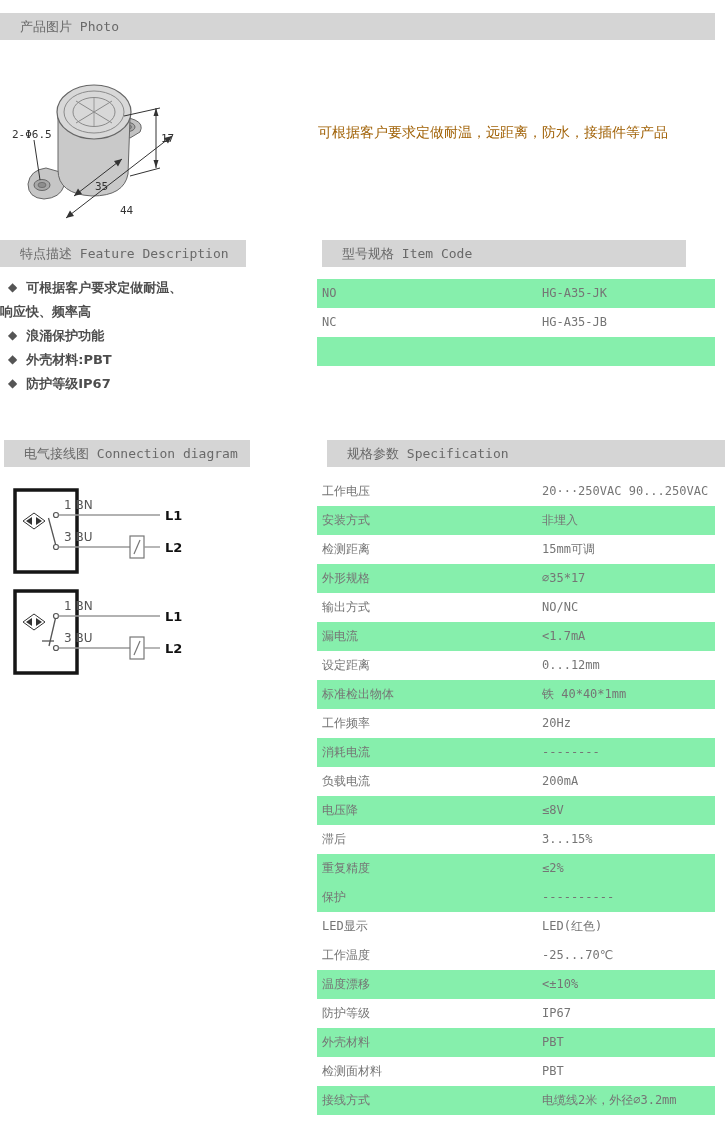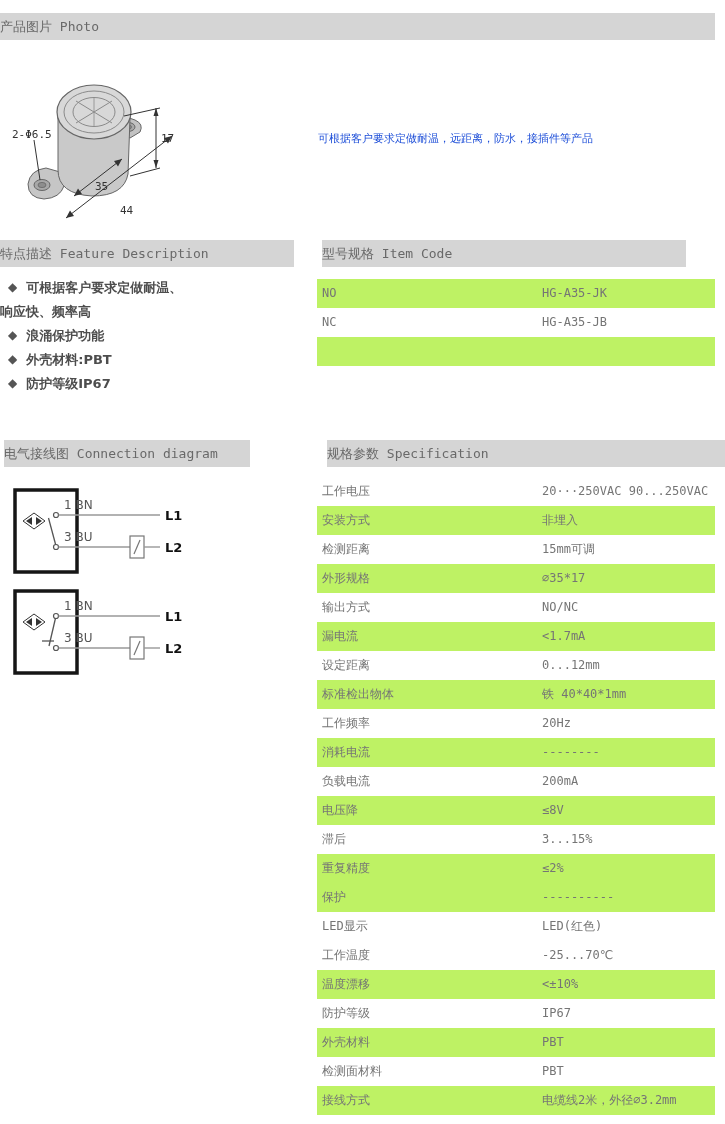--- a/index.html
+++ b/index.html
@@ -2,38 +2,38 @@
 <html><head>
 <meta charset="utf-8">
 <style>
   html,body { margin:0; padding:0; background:#ffffff; }
   .page {
     position:relative; width:725px; height:1124px; background:#fff;
     font-family:"DejaVu Sans","Liberation Sans",sans-serif; overflow:hidden;
   }
   .bar {
     position:absolute; height:27px; line-height:27px; background:#d5d5d5;
-    color:#696969; font-size:13px; padding-left:0; box-sizing:border-box;
+    color:#696969; font-size:13px; padding-left:20px; box-sizing:border-box;
     font-family:"DejaVu Sans Mono","DejaVu Sans",monospace;
     white-space:nowrap; overflow:hidden;
   }
   .note {
-    position:absolute; left:318px; top:131px; color:#1d4ed8; font-size:11px;
+    position:absolute; left:318px; top:124px; color:#a16207; font-size:14px;
   }
   
   .features { position:absolute; left:0; top:280px; width:300px; }
   .feat { display:flex; align-items:flex-start; margin-bottom:9px; line-height:15px;
           color:#4d4d4d; font-weight:bold; font-size:13px; }
   .feat .bullet { padding-left:8px; margin-right:9px; font-size:12px; color:#555; }
   .feat .bullet:empty { padding:0; margin:0; }
   
   .datatable { position:absolute; left:317px; width:398px; }
   .row { height:29px; line-height:29px; font-size:12px; color:#757575; position:relative;
          font-family:"DejaVu Sans Mono","DejaVu Sans",monospace; white-space:nowrap; }
-  .row.shaded { background:#bef264; }
+  .row.shaded { background:#86efac; }
   .row .lbl { position:absolute; left:5px; top:0; }
   .row .val { position:absolute; left:203px; top:0;margin-left:22px; }
   
   .dimtxt { font-family:"DejaVu Sans Mono","DejaVu Sans",monospace; font-size:11px; fill:#333; }
   .wiretxt { font-family:"DejaVu Sans","Liberation Sans",sans-serif; font-size:12px; fill:#555; }
   .linetxt { font-family:"DejaVu Sans","Liberation Sans",sans-serif; font-size:13px; font-weight:bold; fill:#111; }
 </style>
 </head>
 <body>
 
@@ -85,21 +85,21 @@
       <path d="M160 68 L152 70 L156 75.5 Z" fill="#333" stroke="none"></path>
     </g>
     <text x="108" y="146" class="dimtxt">44</text>
 
     <line x1="22" y1="72" x2="28" y2="112" stroke="#333" stroke-width="1"></line>
     <text x="0" y="70" class="dimtxt">2-Φ6.5</text>
   </svg>
 
   <div class="note">可根据客户要求定做耐温，远距离，防水，接插件等产品</div>
 
-  <div class="bar" style="left:0; top:240px; width:294px;">特点描述 Feature Description</div>
+  <div class="bar" style="left:0; top:240px; width:246px;">特点描述 Feature Description</div>
   <div class="bar" style="left:322px; top:240px; width:364px;">型号规格 Item Code</div>
 
   <div class="features">
 
       <div class="feat">
         <span class="bullet">◆</span>
         <span>可根据客户要求定做耐温、</span>
       </div>
 
       <div class="feat">

